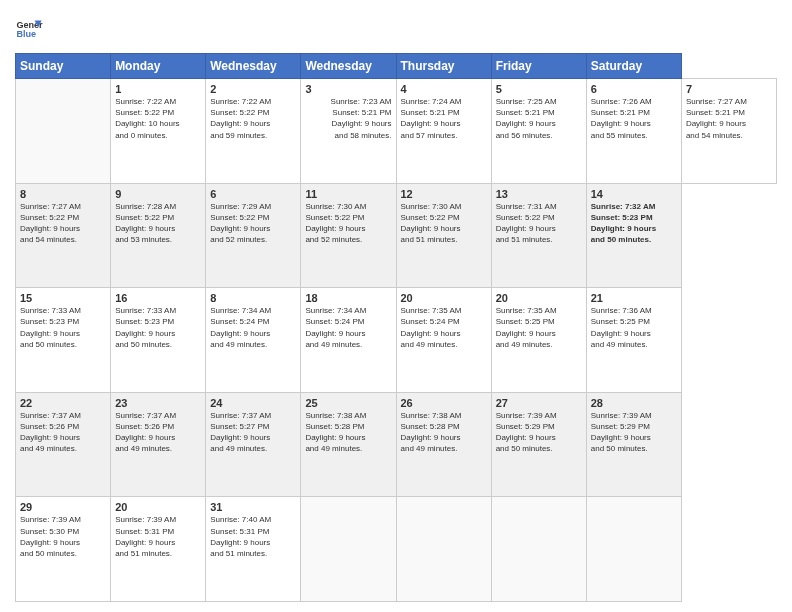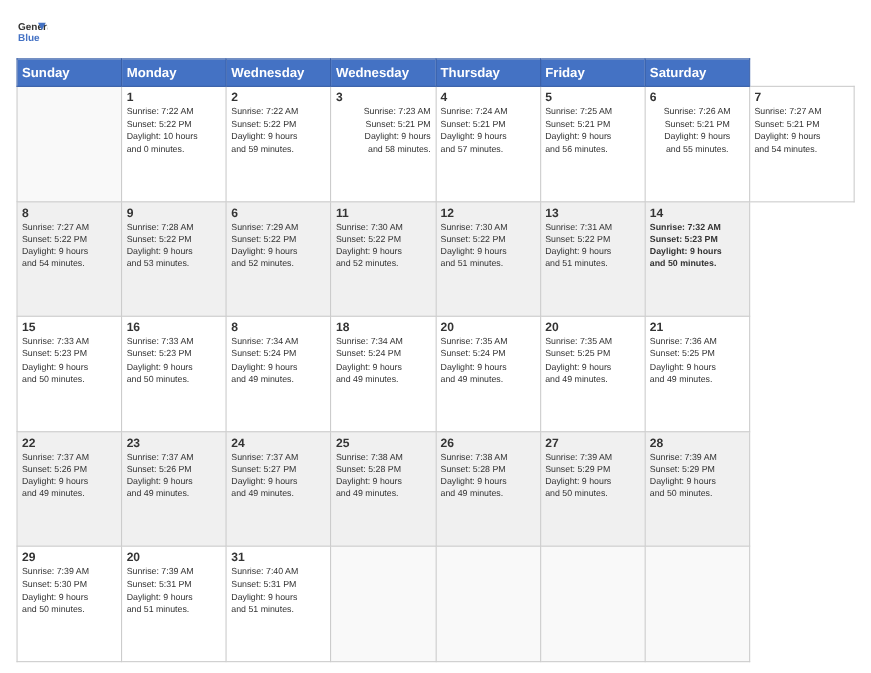--- a/index.html
+++ b/index.html
@@ -152,21 +152,21 @@
           </td>
           <td>
             <span class="day-number">5</span>
             <div class="day-info" style="white-space: pre-line;">Sunrise: 7:25 AM
 Sunset: 5:21 PM
 Daylight: 9 hours
 and 56 minutes.</div>
           </td>
           <td>
             <span class="day-number">6</span>
-            <div class="day-info" style="white-space: pre-line; text-align: center;">Sunrise: 7:26 AM
+            <div class="day-info" style="white-space: pre-line;">Sunrise: 7:26 AM
 Sunset: 5:21 PM
 Daylight: 9 hours
 and 55 minutes.</div>
           </td>
           <td>
             <span class="day-number">7</span>
             <div class="day-info" style="white-space: pre-line;">Sunrise: 7:27 AM
 Sunset: 5:21 PM
 Daylight: 9 hours
 and 54 minutes.</div>

